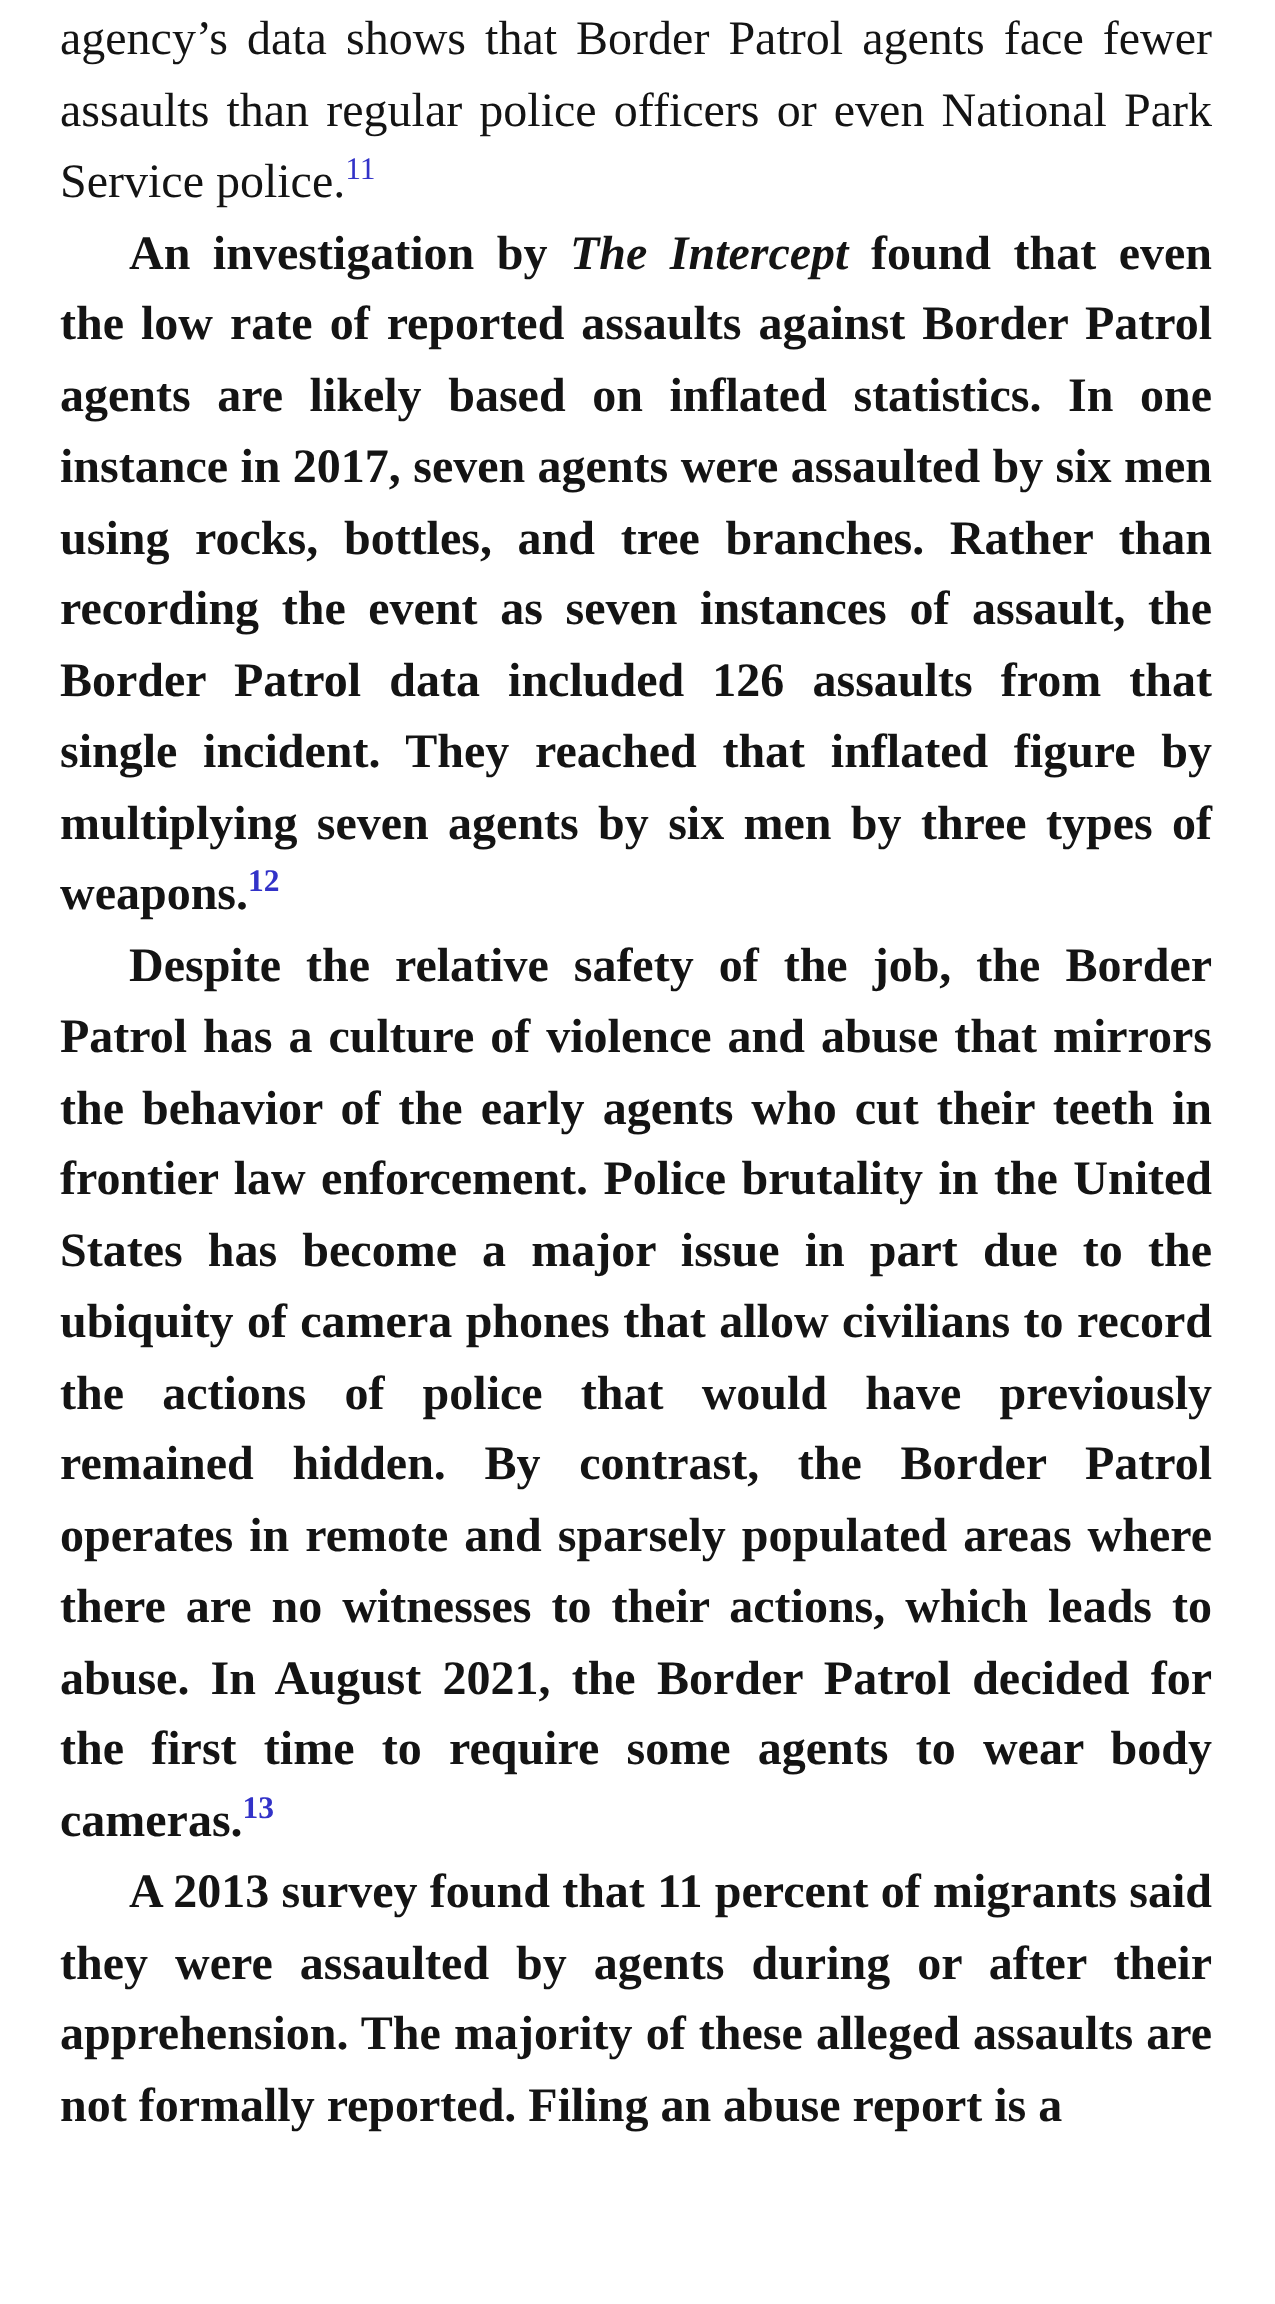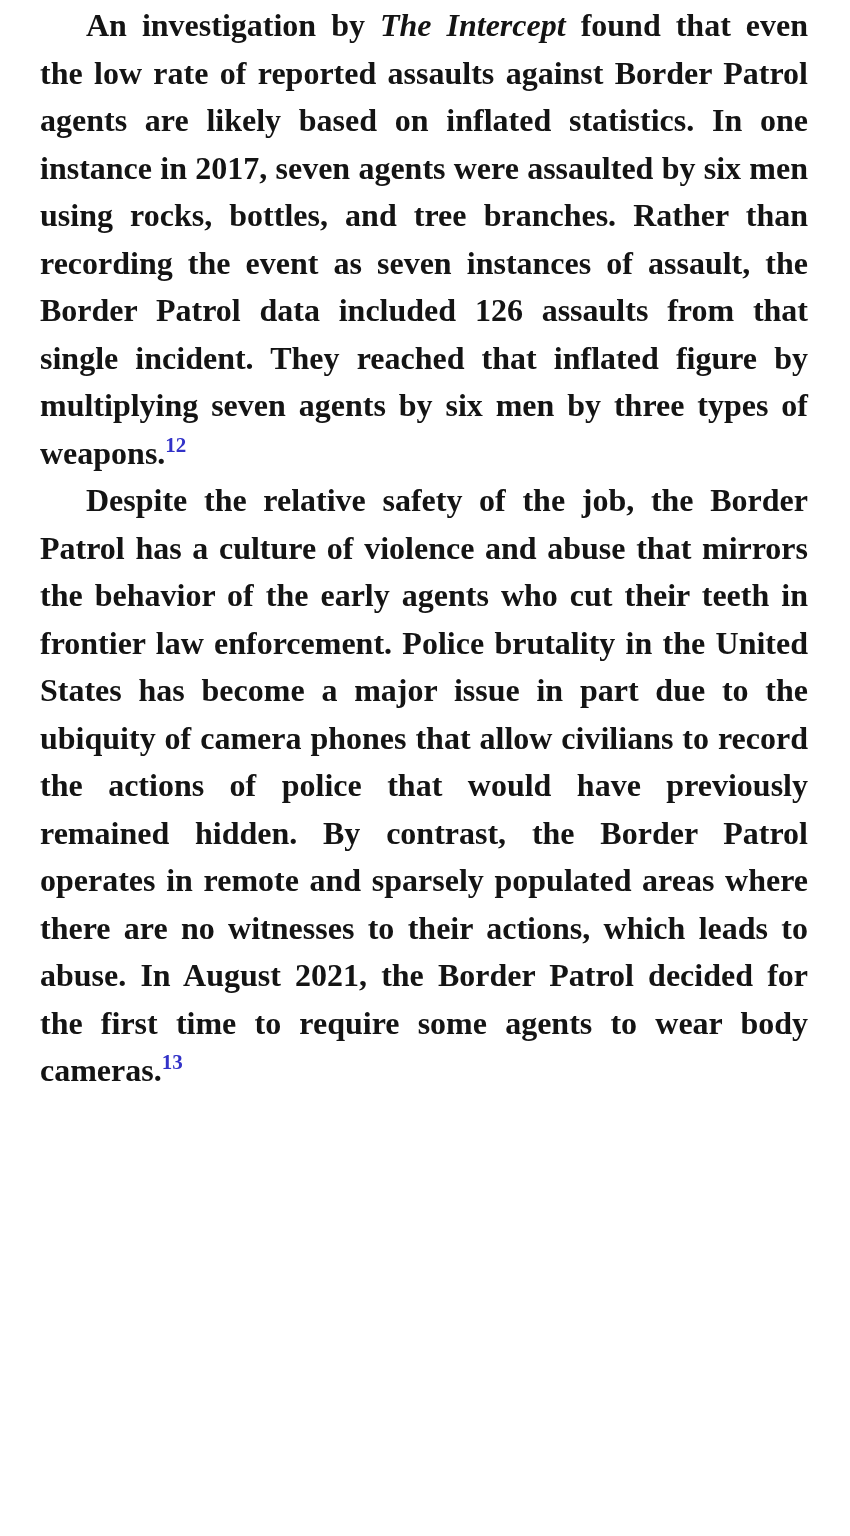--- a/index.html
+++ b/index.html
@@ -42,16 +42,18 @@
     vertical-align: baseline;
     cursor: pointer;
     text-indent: 0;
   }
 </style>
 </head>
 <body style="background: rgb(255, 255, 255);">
 
 <div class="page">
   <div class="text-block" style="color: rgb(20, 20, 20);">
+      <p class="para"><span>agency’s data shows that Border Patrol agents face fewer assaults than regular police officers or even National Park Service police.</span><sup class="fn" style="color: rgb(50, 50, 200);">11</sup></p>
       <p class="para indent"><span>An investigation by </span><em>The Intercept</em><span> found that even the low rate of reported assaults against Border Patrol agents are likely based on inflated statistics. In one instance in 2017, seven agents were assaulted by six men using rocks, bottles, and tree branches. Rather than recording the event as seven instances of assault, the Border Patrol data included 126 assaults from that single incident. They reached that inflated figure by multiplying seven agents by six men by three types of weapons.</span><sup class="fn" style="color: rgb(50, 50, 200);">12</sup></p>
       <p class="para indent"><span>Despite the relative safety of the job, the Border Patrol has a culture of violence and abuse that mirrors the behavior of the early agents who cut their teeth in frontier law enforcement. Police brutality in the United States has become a major issue in part due to the ubiquity of camera phones that allow civilians to record the actions of police that would have previously remained hidden. By contrast, the Border Patrol operates in remote and sparsely populated areas where there are no witnesses to their actions, which leads to abuse. In August 2021, the Border Patrol decided for the first time to require some agents to wear body cameras.</span><sup class="fn" style="color: rgb(50, 50, 200);">13</sup></p>
+      <p class="para indent"><span>A 2013 survey found that 11 percent of migrants said they were assaulted by agents during or after their apprehension. The majority of these alleged assaults are not formally reported. Filing an abuse report is a</span></p>
     </div>
 </div>
 
 </body></html>

